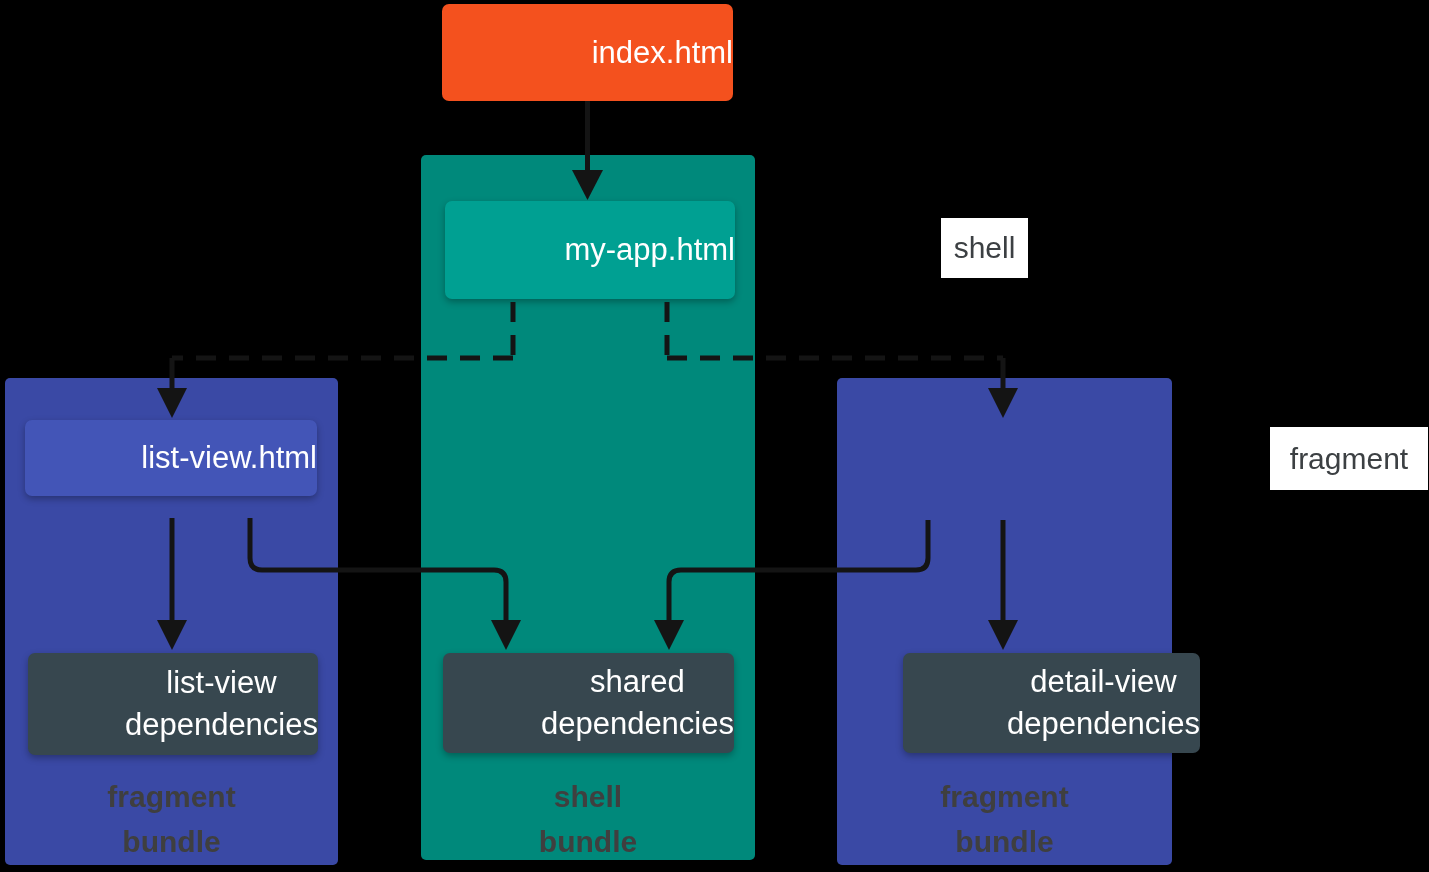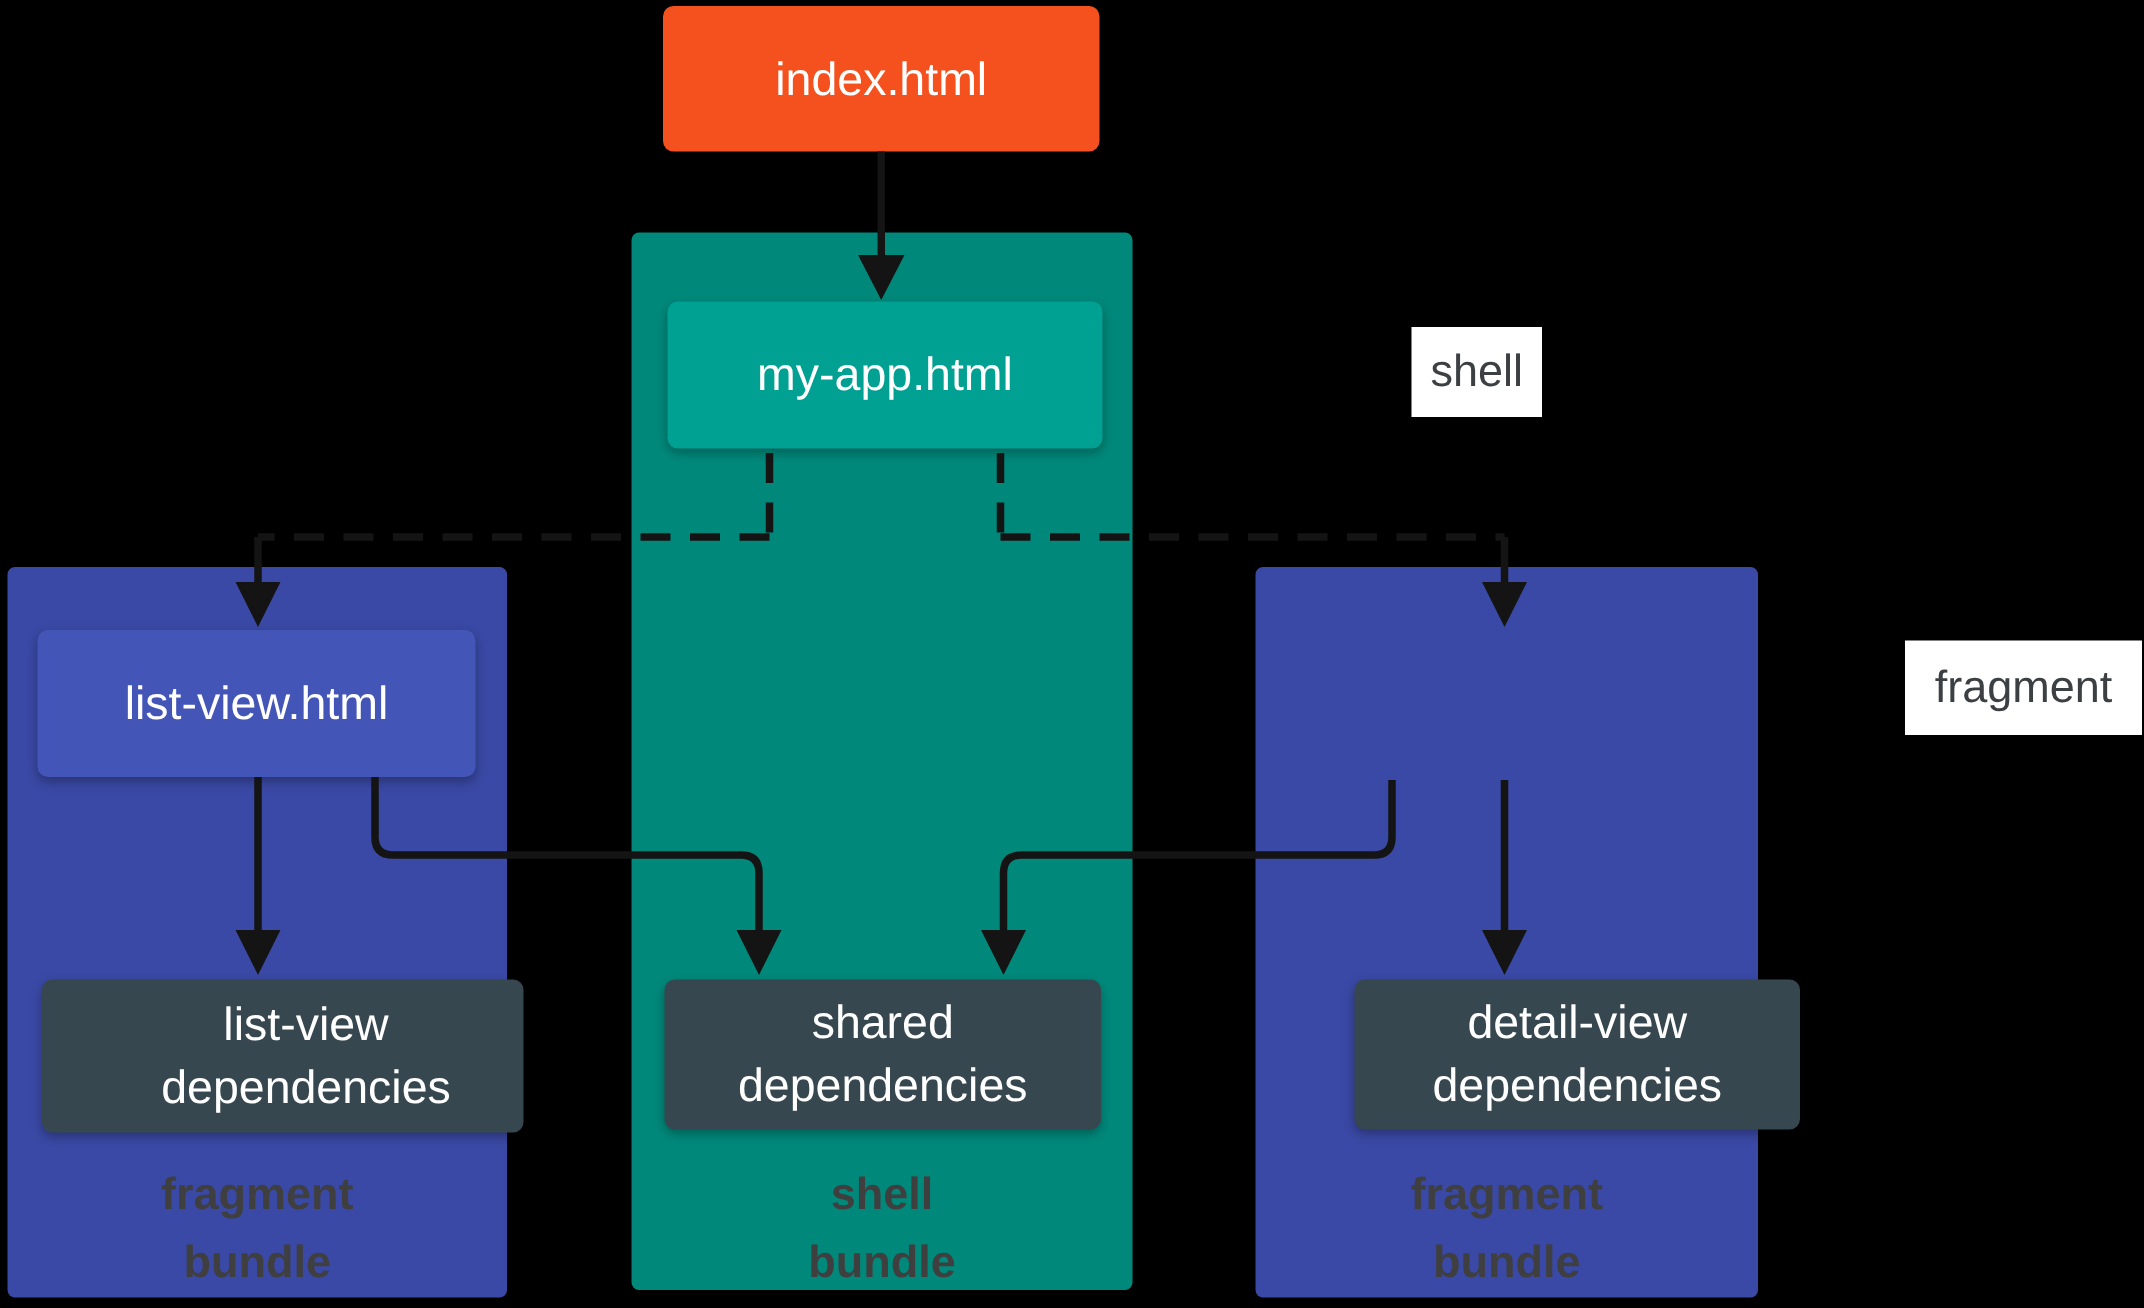--- a/index.html
+++ b/index.html
@@ -24,21 +24,21 @@
   }
   .bundle.shell    { background: var(--shell_outer); }
   .bundle.fragment { background: var(--fragment_outer); }
 
   
   .node {
     position: absolute;
     border-radius: 7px;
     display: flex;
     align-items: center;
-    justify-content: center;
+    justify-content: flex-end;
     text-align: center;
     color: var(--node_text);
     font-size: 31px;
     line-height: 42px;
     box-shadow: 0 3px 7px rgba(0,0,0,0.30);
     z-index: 2;
   }
   .node.entry  { background: var(--entry_orange); }
   .node.shellN { background: var(--shell_inner); }
   .node.fragN  { background: var(--fragment_inner); }
@@ -94,25 +94,25 @@
   <div class="bundle fragment abs" style="left:837px; top:378px; width:335px; height:487px;"></div>
 
   <div class="node entry" style="left:442px; top:4px; width:291px; height:97px;">
     <span>index.html</span>
   </div>
 
   <div class="node shellN" style="left:445px; top:201px; width:290px; height:98px;">
     <span>my-app.html</span>
   </div>
 
-  <div class="node fragN" style="left:25px; top:420px; width:292px; height:98px;">
+  <div class="node fragN" style="left:25px; top:420px; width:292px; height:76px;">
     <span>list-view.html</span>
   </div>
 
-  <div class="node deps" style="left:28px; top:653px; width:290px; height:102px;padding-left:31px;">
+  <div class="node deps" style="left:28px; top:653px; width:290px; height:102px;">
     <span>
       <span style="display:block">list-view</span>
       <span style="display:block">dependencies</span>
     </span>
   </div>
   <div class="node deps" style="left:443px; top:653px; width:291px; height:100px;">
     <span>
       <span style="display:block">shared</span>
       <span style="display:block">dependencies</span>
     </span>

